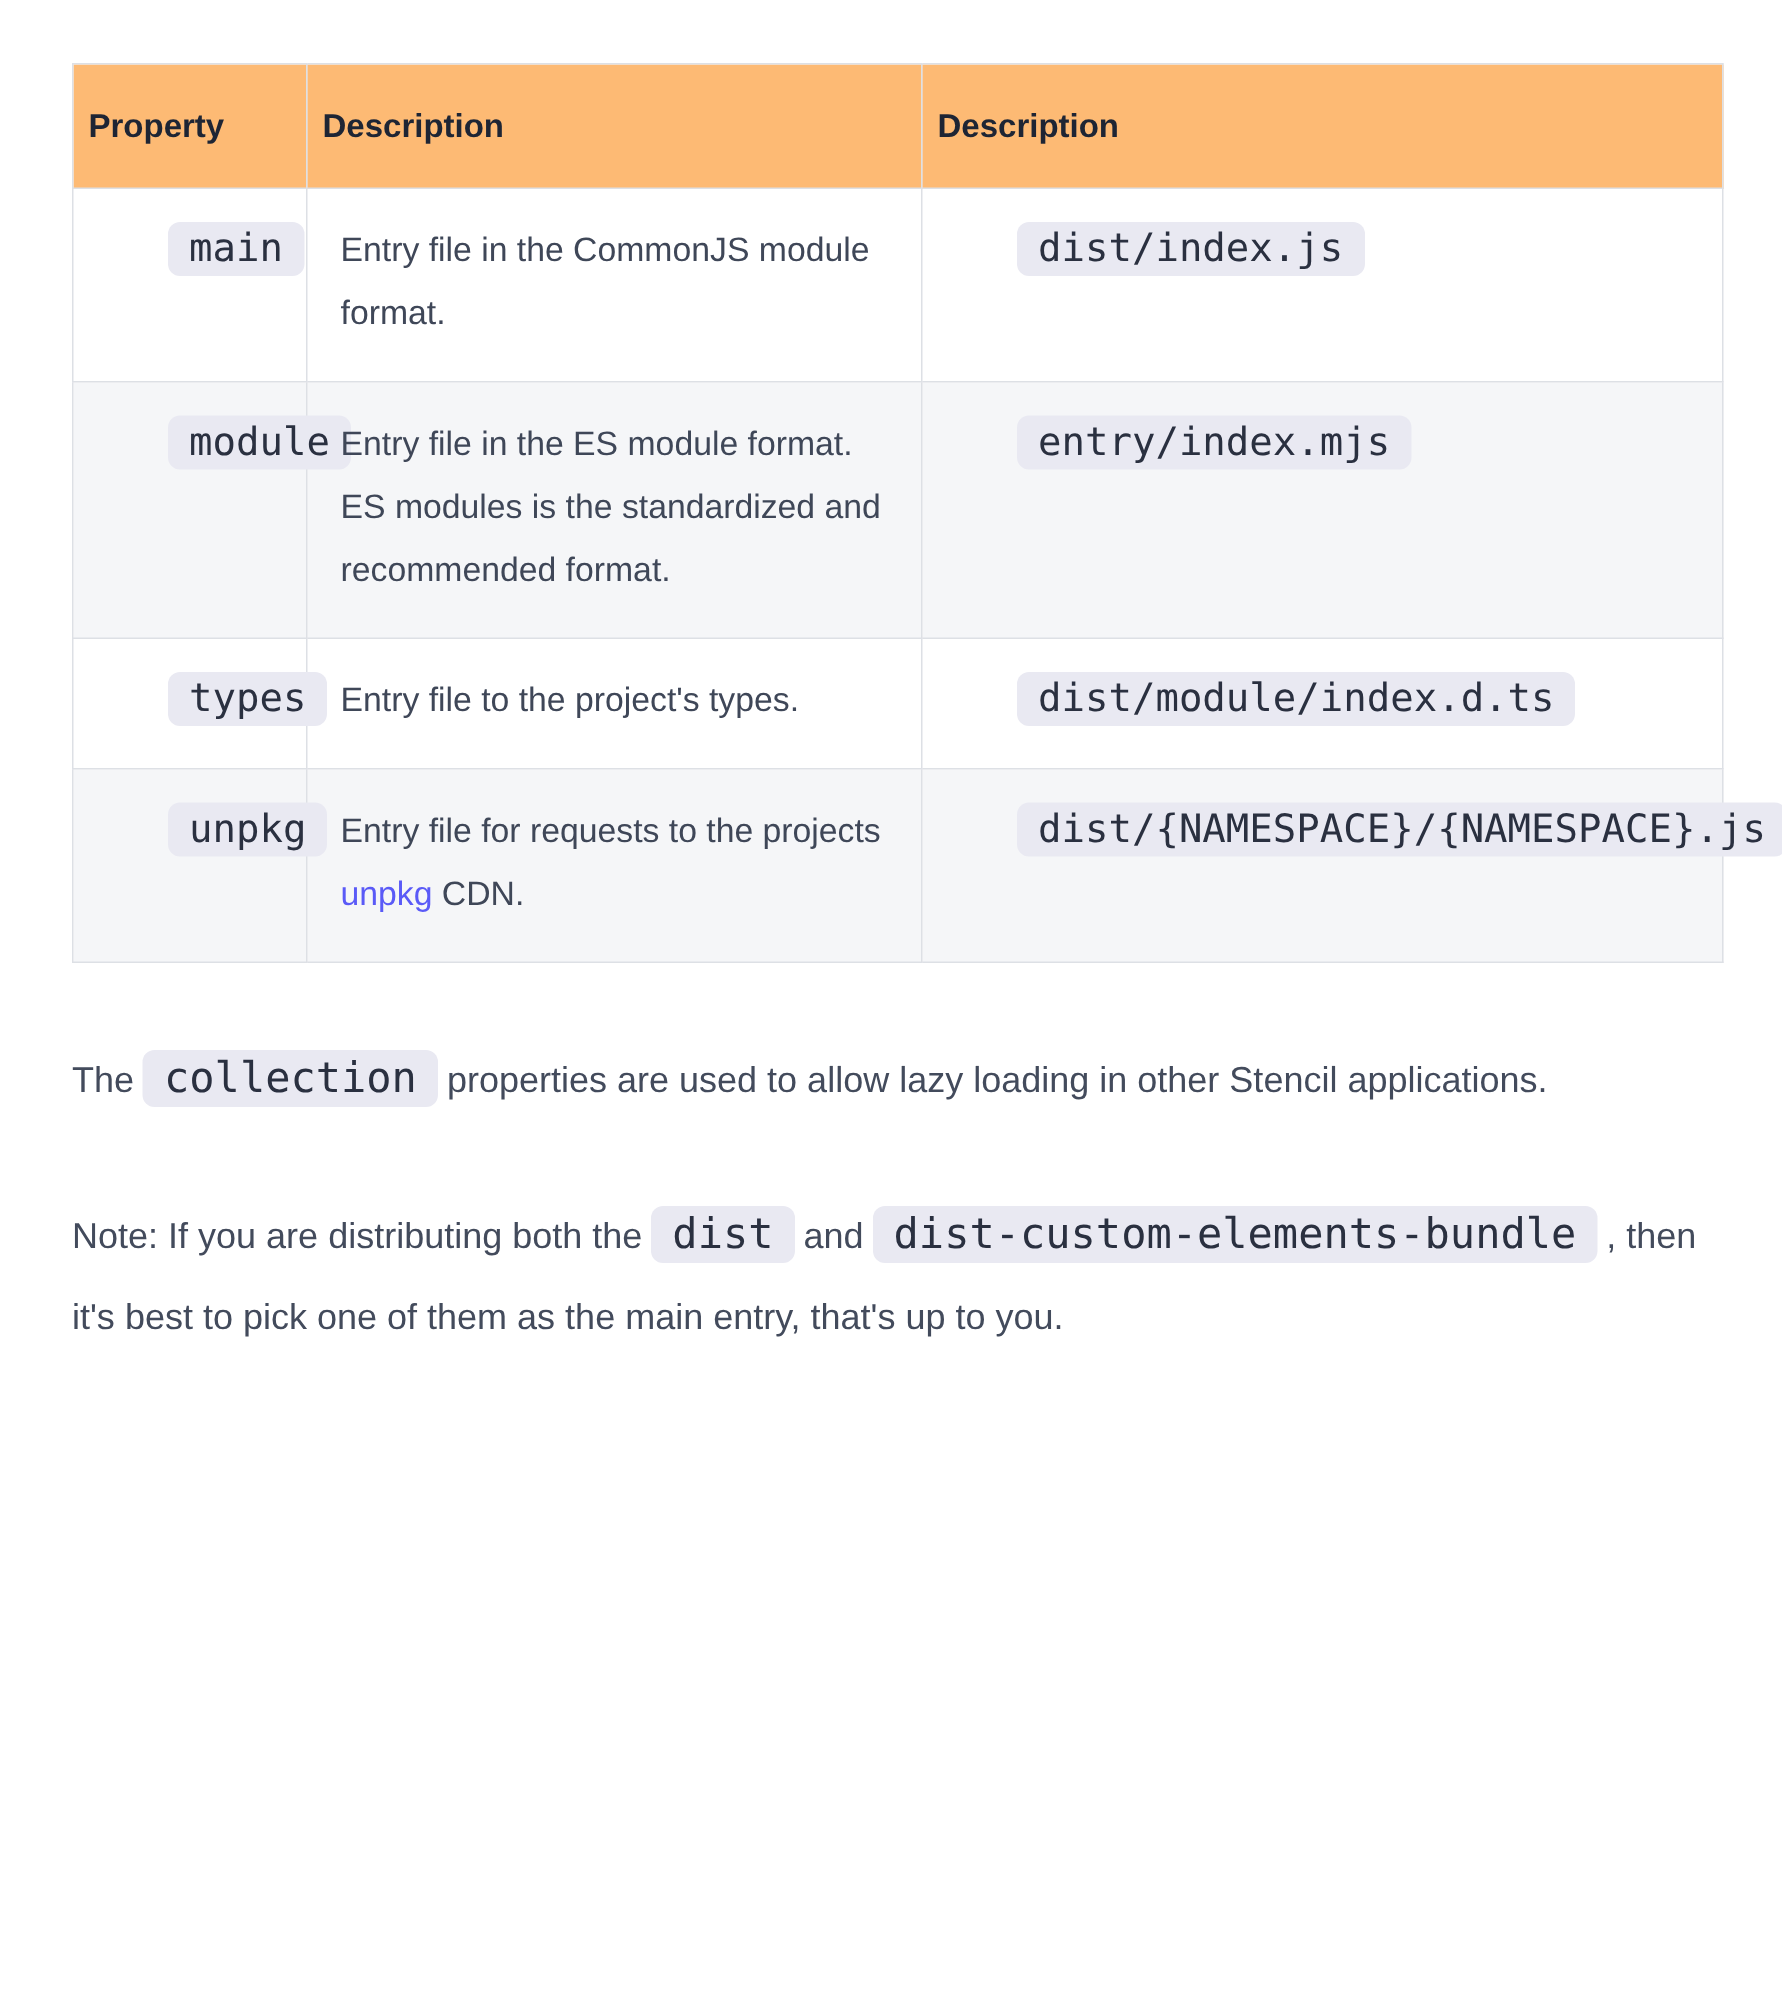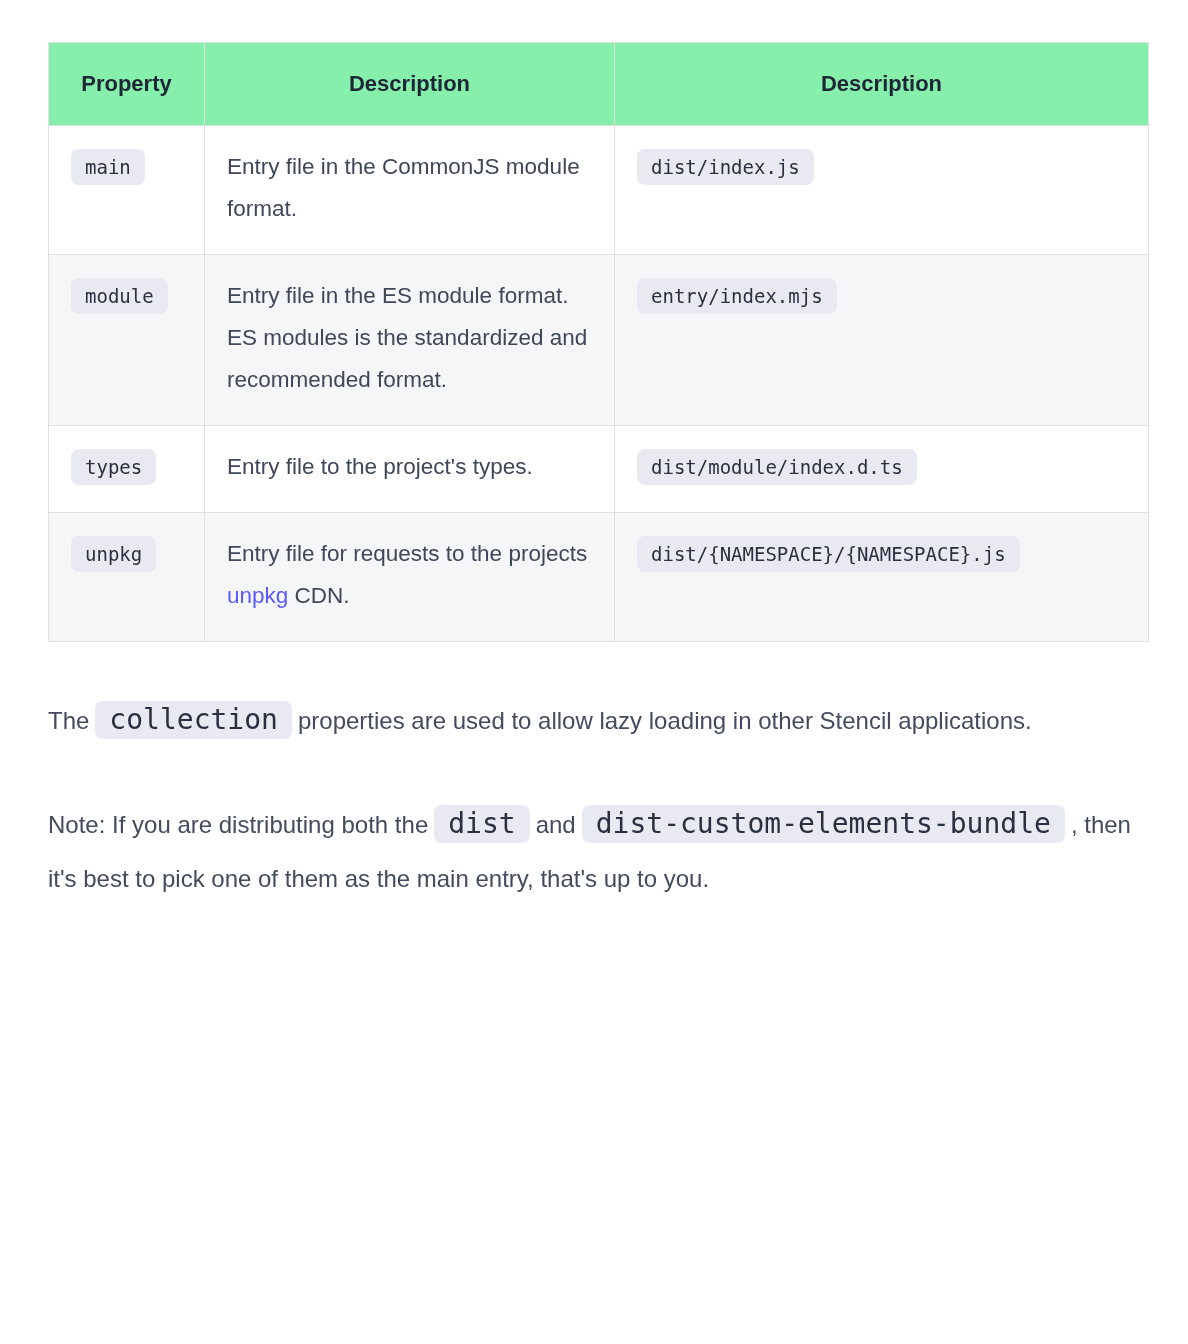--- a/index.html
+++ b/index.html
@@ -21,46 +21,47 @@
   }
   .props-table th,
   .props-table td {
     border: 1px solid #dde0e5;
     box-sizing: border-box;
   }
   .props-table th {
     font-size: 22px;
     font-weight: bold;
     color: #1e2534;
-    text-align: center;
+    text-align: left;
     padding: 28px 10px;
-    background: #86efac;
+    background: #fdba74;
   }
   .props-table td {
     font-size: 22.5px;
     line-height: 42px;
     color: #3f4758;
     vertical-align: top;
     padding: 20px 22px 24px 22px;
     text-align: left;
   }
   .props-table tbody tr:nth-child(even) td {
     background: #f5f6f8;
   }
   .chip {
     display: inline-block;
     background: #e9e9f2;
     border-radius: 8px;
     padding: 3px 14px;
     font-family: "DejaVu Sans Mono", "Liberation Mono", monospace;
-    font-size: 19px;
+    font-size: 26px;
     line-height: 30px;
     color: #2a3040;
     white-space: nowrap;
     vertical-align: baseline;
+    margin-left: 41px;
   }
   .doclink {
     color: #5a5af7;
     text-decoration: none;
   }
   .body-text p {
     width: 1100px;
     font-size: 24px;
     line-height: 54px;
     color: #434b5c;

